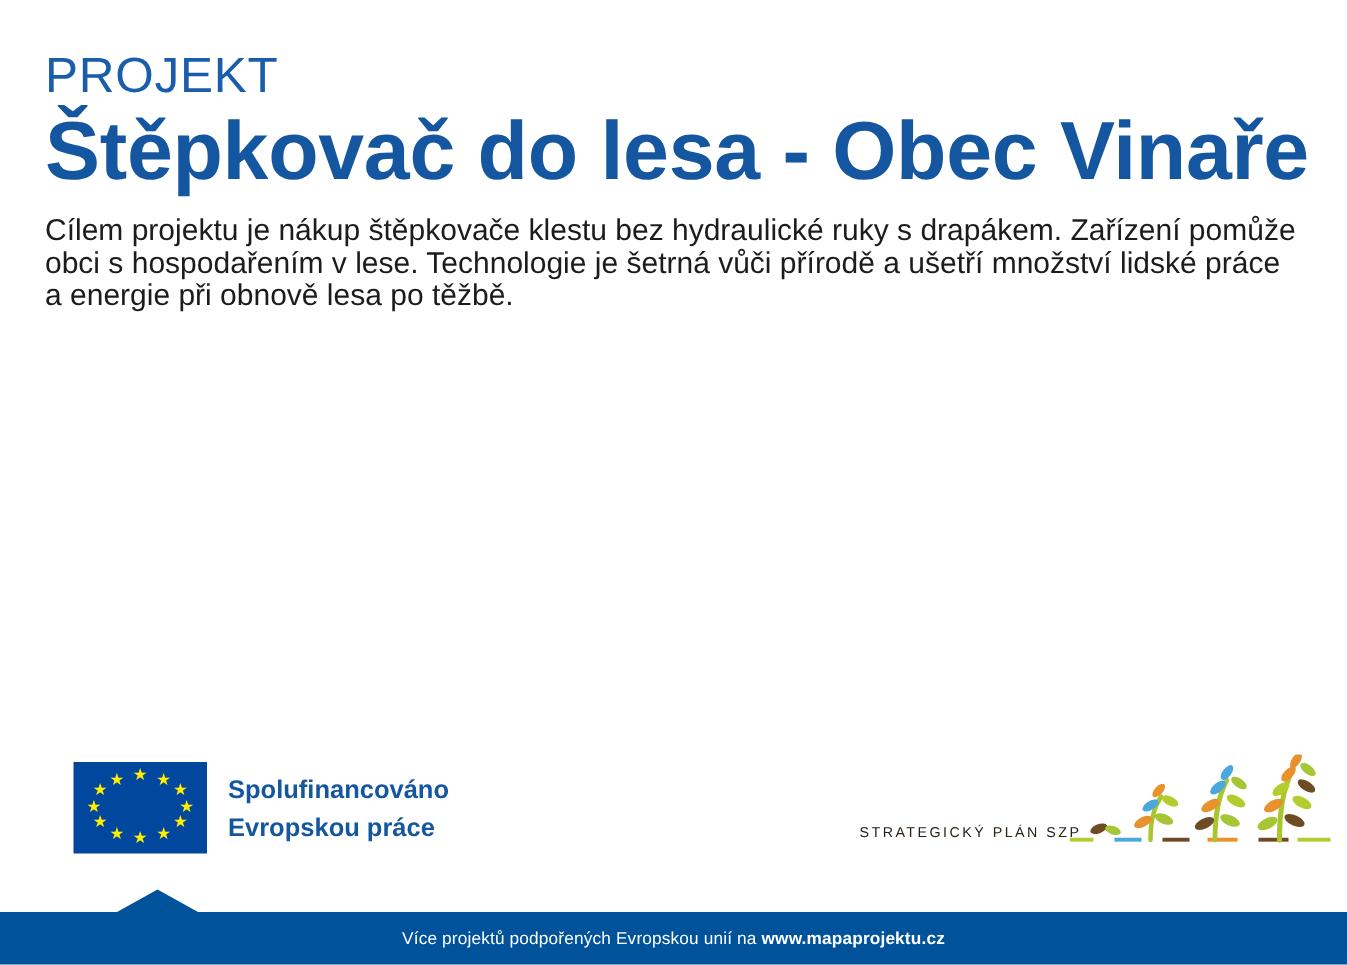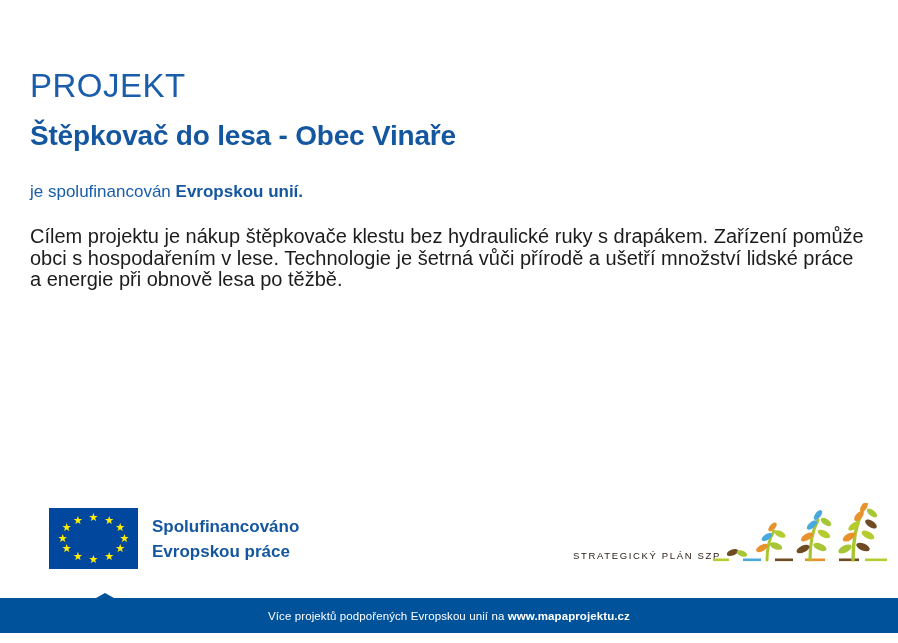--- a/index.html
+++ b/index.html
@@ -21,34 +21,33 @@
     inset: 0;
     background: #ffffff;
   }
 
   
   .content {
     position: absolute;
     left: 30px;
     top: 30px;
     right: 30px;
-    margin-top: 36px;
   }
 
   .eyebrow {
     font-size: 33px;
     line-height: 40px;
     letter-spacing: 0.5px;
     font-weight: 400;
     color: #1a5dab;
     margin: 0 0 4px 0;
   }
 
   .project-title {
-    font-size: 28px;
+    font-size: 55px;
     line-height: 52px;
     font-weight: 700;
     color: #14569f;
     letter-spacing: -0.2px;
     margin: 0 0 18px 0;
     white-space: nowrap;
   }
 
   .cofunded-line {
     font-size: 17px;
@@ -131,21 +130,21 @@
     top: 0;
     width: 180px;
     height: 66px;
   }
 
   
   .bottom-bar {
     position: absolute;
     left: 0;
     right: 0;
-    bottom: 10px;
+    bottom: 0;
     height: 35px;
     background: #00529b;
     color: #ffffff;
     display: flex;
     align-items: center;
     justify-content: center;
   }
   .bottom-bar-text {
     font-size: 11.5px;
     line-height: 14px;
@@ -170,23 +169,20 @@
 </head>
 <body>
 
 <div class="poster">
 
   <div class="content">
     <div class="eyebrow">PROJEKT</div>
 
     <h1 class="project-title">Štěpkovač do lesa - Obec Vinaře</h1>
 
-    <p class="cofunded-line">
-      <span>je spolufinancován </span><span class="strong">Evropskou unií.</span>
-    </p>
 
     <p class="description">Cílem projektu je nákup štěpkovače klestu bez hydraulické ruky s drapákem. Zařízení pomůže obci s hospodařením v lese. Technologie je šetrná vůči přírodě a ušetří množství lidské práce a energie při obnově lesa po těžbě.</p>
   </div>
 
   <div class="eu-logo-block">
     <div class="eu-flag">
       <span class="eu-star" style="left:50%;  top:14.5%;">★</span>
       <span class="eu-star" style="left:67.5%; top:19.2%;">★</span>
       <span class="eu-star" style="left:80.0%; top:31.7%;">★</span>
       <span class="eu-star" style="left:84.7%; top:49.0%;">★</span>

